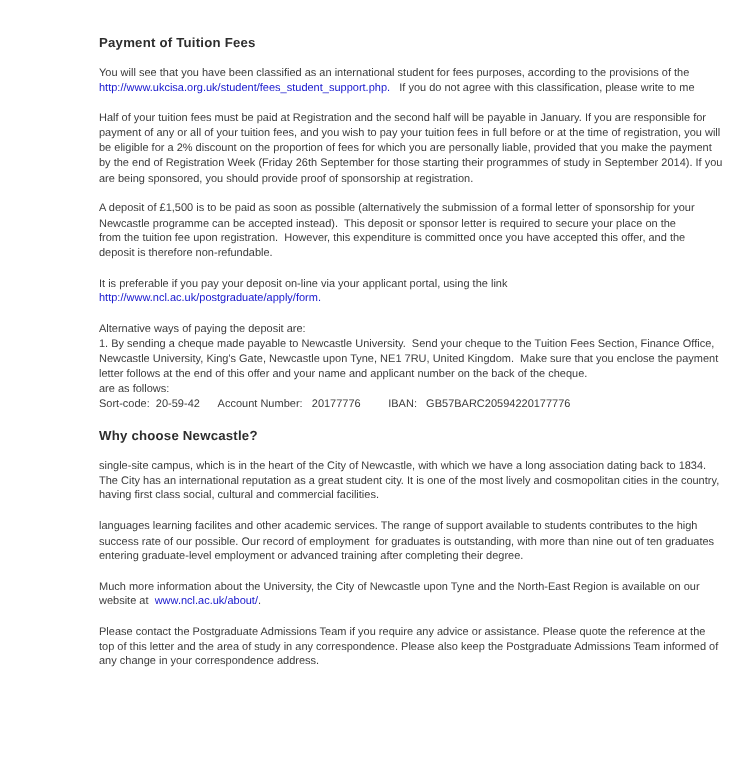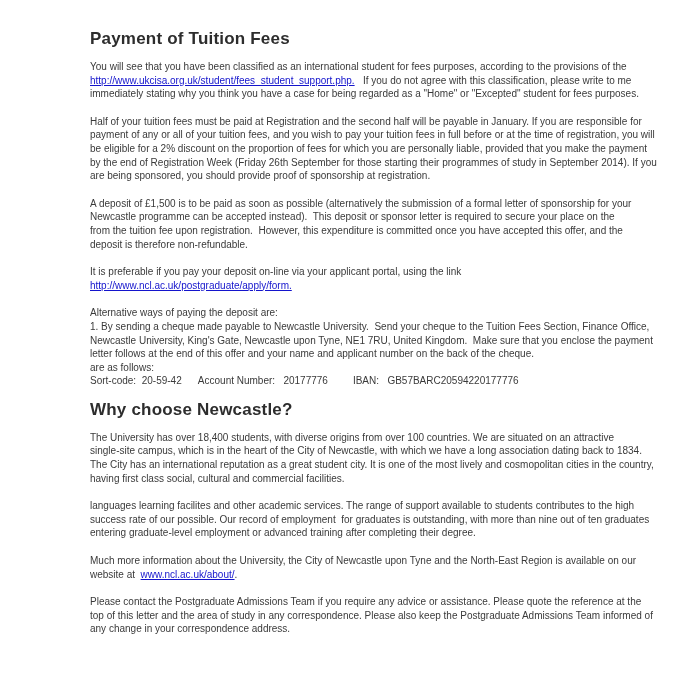--- a/index.html
+++ b/index.html
@@ -11,51 +11,49 @@
     font-family: "Liberation Sans", sans-serif;
     position: relative;
   }
   .doc {
     position: absolute;
     left: 90px;
     top: 31px;
     width: 585px;
   }
   .heading {
-    font-size: 17px;
+    font-size: 12px;
     font-weight: bold;
     line-height: 16px;
     color: var(--heading-color, #2d2d2d);
     margin: 0 0 13px 0;
     letter-spacing: 0.2px;
     white-space: pre;
   }
   .paragraph { margin: 0 0 14px 0; }
   [data-name="p3"], [data-name="p5"] { margin-top: 4px; }
   .line {
     font-size: 10px;
     line-height: 13.6px;
     color: var(--text-color, #3a3a3a);
     white-space: pre;
   }
   .link {
     color: var(--link-color, #1414cc);
-    text-decoration: underline;
     cursor: pointer;
   }
 </style>
 </head>
 <body style="background: rgb(255, 255, 255);">
 
 <div class="doc" data-name="document">
     <div class="heading" data-name="payment-of-tuition-fees-heading">Payment of Tuition Fees</div>
     <div class="paragraph" data-name="p1">
       <div class="line" data-name="text-line"><span data-name="text-segment">You will see that you have been classified as an international student for fees purposes, according to the provisions of the</span></div>
       <div class="line" data-name="text-line"><span class="link" data-name="ukcisa-fees-link">http://www.ukcisa.org.uk/student/fees_student_support.php.</span><span data-name="text-segment">   If you do not agree with this classification, please write to me</span></div>
-      <div class="line" data-name="text-line"><span data-name="text-segment">immediately stating why you think you have a case for being regarded as a "Home" or "Excepted" student for fees purposes.</span></div>
     </div>
     <div class="paragraph" data-name="p2">
       <div class="line" data-name="text-line"><span data-name="text-segment">Half of your tuition fees must be paid at Registration and the second half will be payable in January. If you are responsible for</span></div>
       <div class="line" data-name="text-line"><span data-name="text-segment">payment of any or all of your tuition fees, and you wish to pay your tuition fees in full before or at the time of registration, you will</span></div>
       <div class="line" data-name="text-line"><span data-name="text-segment">be eligible for a 2% discount on the proportion of fees for which you are personally liable, provided that you make the payment</span></div>
       <div class="line" data-name="text-line"><span data-name="text-segment">by the end of Registration Week (Friday 26th September for those starting their programmes of study in September 2014). If you</span></div>
       <div class="line" data-name="text-line"><span data-name="text-segment">are being sponsored, you should provide proof of sponsorship at registration.</span></div>
     </div>
     <div class="paragraph" data-name="p3">
       <div class="line" data-name="text-line"><span data-name="text-segment">A deposit of £1,500 is to be paid as soon as possible (alternatively the submission of a formal letter of sponsorship for your</span></div>
@@ -70,21 +68,20 @@
     <div class="paragraph" data-name="p5">
       <div class="line" data-name="text-line"><span data-name="text-segment">Alternative ways of paying the deposit are:</span></div>
       <div class="line" data-name="text-line"><span data-name="text-segment">1. By sending a cheque made payable to Newcastle University.  Send your cheque to the Tuition Fees Section, Finance Office,</span></div>
       <div class="line" data-name="text-line"><span data-name="text-segment">Newcastle University, King's Gate, Newcastle upon Tyne, NE1 7RU, United Kingdom.  Make sure that you enclose the payment</span></div>
       <div class="line" data-name="text-line"><span data-name="text-segment">letter follows at the end of this offer and your name and applicant number on the back of the cheque.</span></div>
       <div class="line" data-name="text-line"><span data-name="text-segment">are as follows:</span></div>
       <div class="line" data-name="text-line"><span data-name="text-segment">Sort-code:  20-59-42      Account Number:   20177776         IBAN:   GB57BARC20594220177776</span></div>
     </div>
     <div class="heading" data-name="why-choose-newcastle-heading">Why choose Newcastle?</div>
     <div class="paragraph" data-name="p6">
-      <div class="line" data-name="text-line"><span data-name="text-segment">The University has over 18,400 students, with diverse origins from over 100 countries. We are situated on an attractive</span></div>
       <div class="line" data-name="text-line"><span data-name="text-segment">single-site campus, which is in the heart of the City of Newcastle, with which we have a long association dating back to 1834.</span></div>
       <div class="line" data-name="text-line"><span data-name="text-segment">The City has an international reputation as a great student city. It is one of the most lively and cosmopolitan cities in the country,</span></div>
       <div class="line" data-name="text-line"><span data-name="text-segment">having first class social, cultural and commercial facilities.</span></div>
     </div>
     <div class="paragraph" data-name="p7">
       <div class="line" data-name="text-line"><span data-name="text-segment">languages learning facilites and other academic services. The range of support available to students contributes to the high</span></div>
       <div class="line" data-name="text-line"><span data-name="text-segment">success rate of our possible. Our record of employment  for graduates is outstanding, with more than nine out of ten graduates</span></div>
       <div class="line" data-name="text-line"><span data-name="text-segment">entering graduate-level employment or advanced training after completing their degree.</span></div>
     </div>
     <div class="paragraph" data-name="p8">

